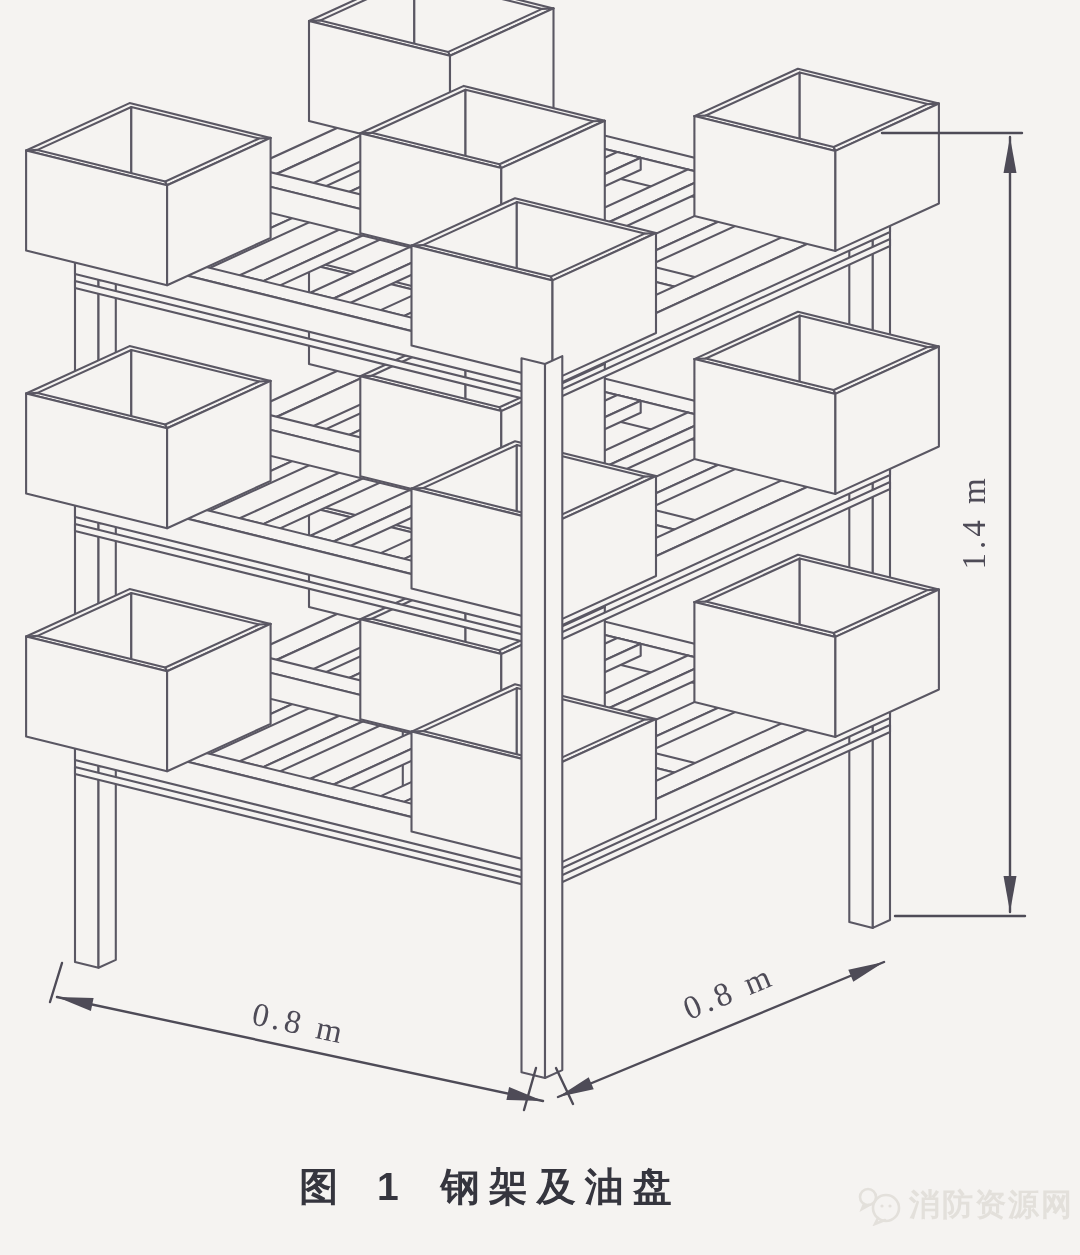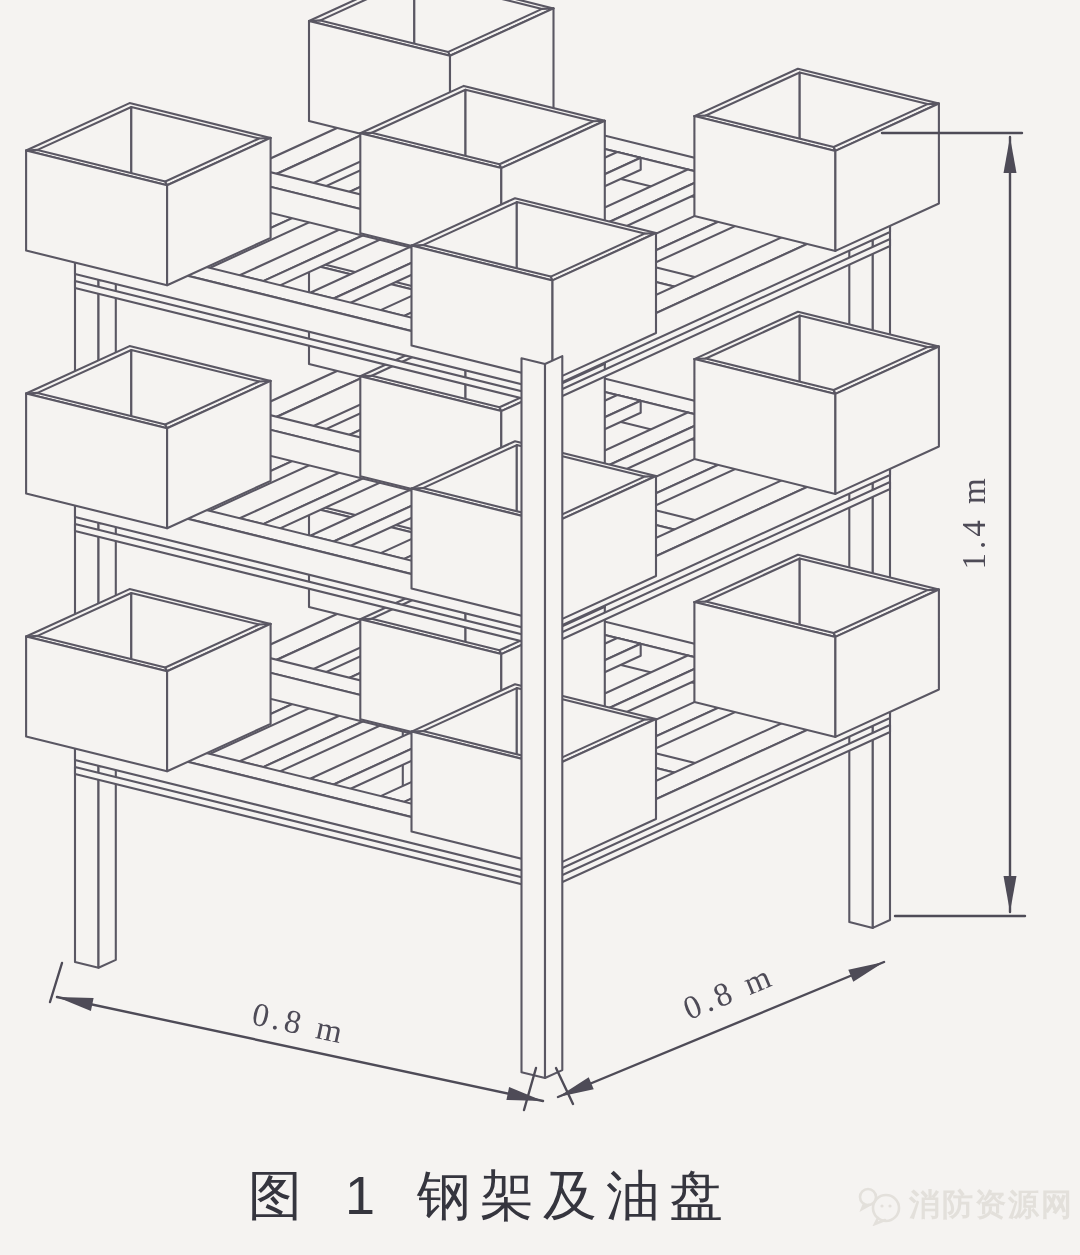--- a/index.html
+++ b/index.html
@@ -6,21 +6,21 @@
   body{
     width:1080px;height:1255px;position:relative;overflow:hidden;
     font-family:"Liberation Sans",sans-serif;
   }
   #stage{position:absolute;left:0;top:0;width:1080px;height:1255px;}
   svg{display:block;}
   .caption{
     position:absolute;left:0;top:1160px;width:980px;
     text-align:center;
     font-family:"Liberation Sans",sans-serif;
-    font-weight:normal;font-size:54px;letter-spacing:9px;
+    font-weight:bold;font-size:39px;letter-spacing:9px;
     user-select:none;
   }
   .caption .fig-no{margin-right:28px;letter-spacing:14px;}
   .watermark{
     position:absolute;left:856px;top:1184px;
     display:flex;align-items:center;gap:5px;
     font-weight:bold;font-size:31px;letter-spacing:2px;
     user-select:none;white-space:nowrap;
   }
   .dim-label{

